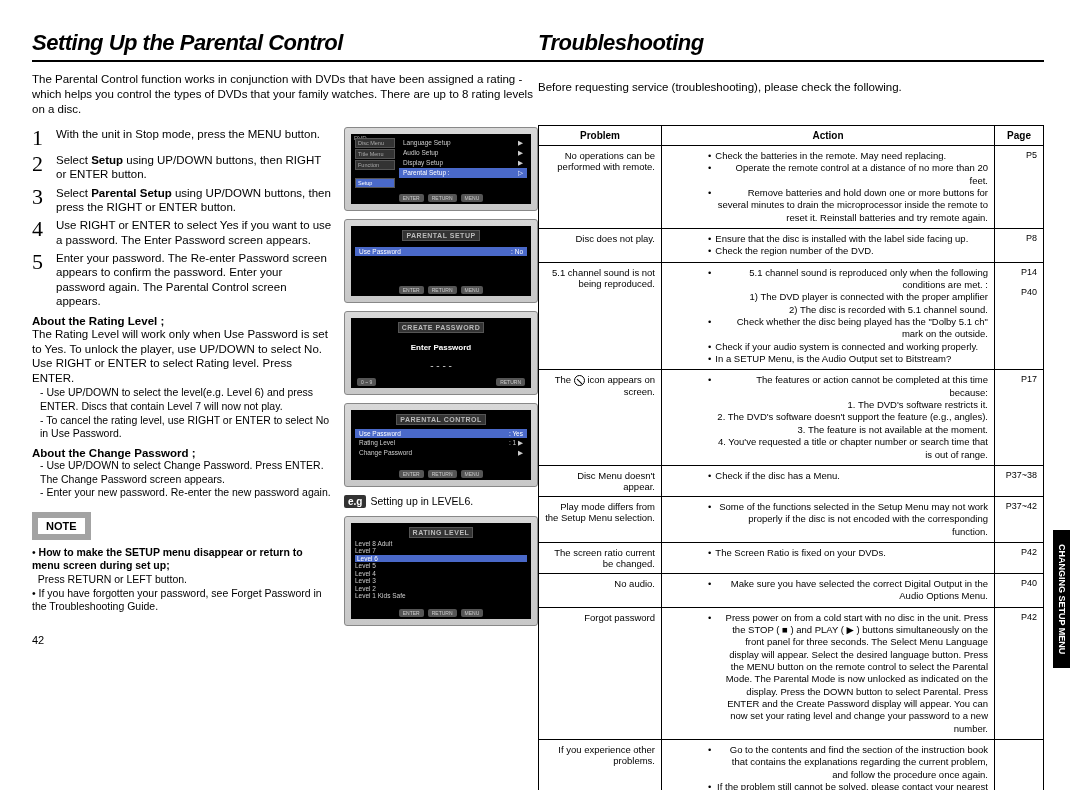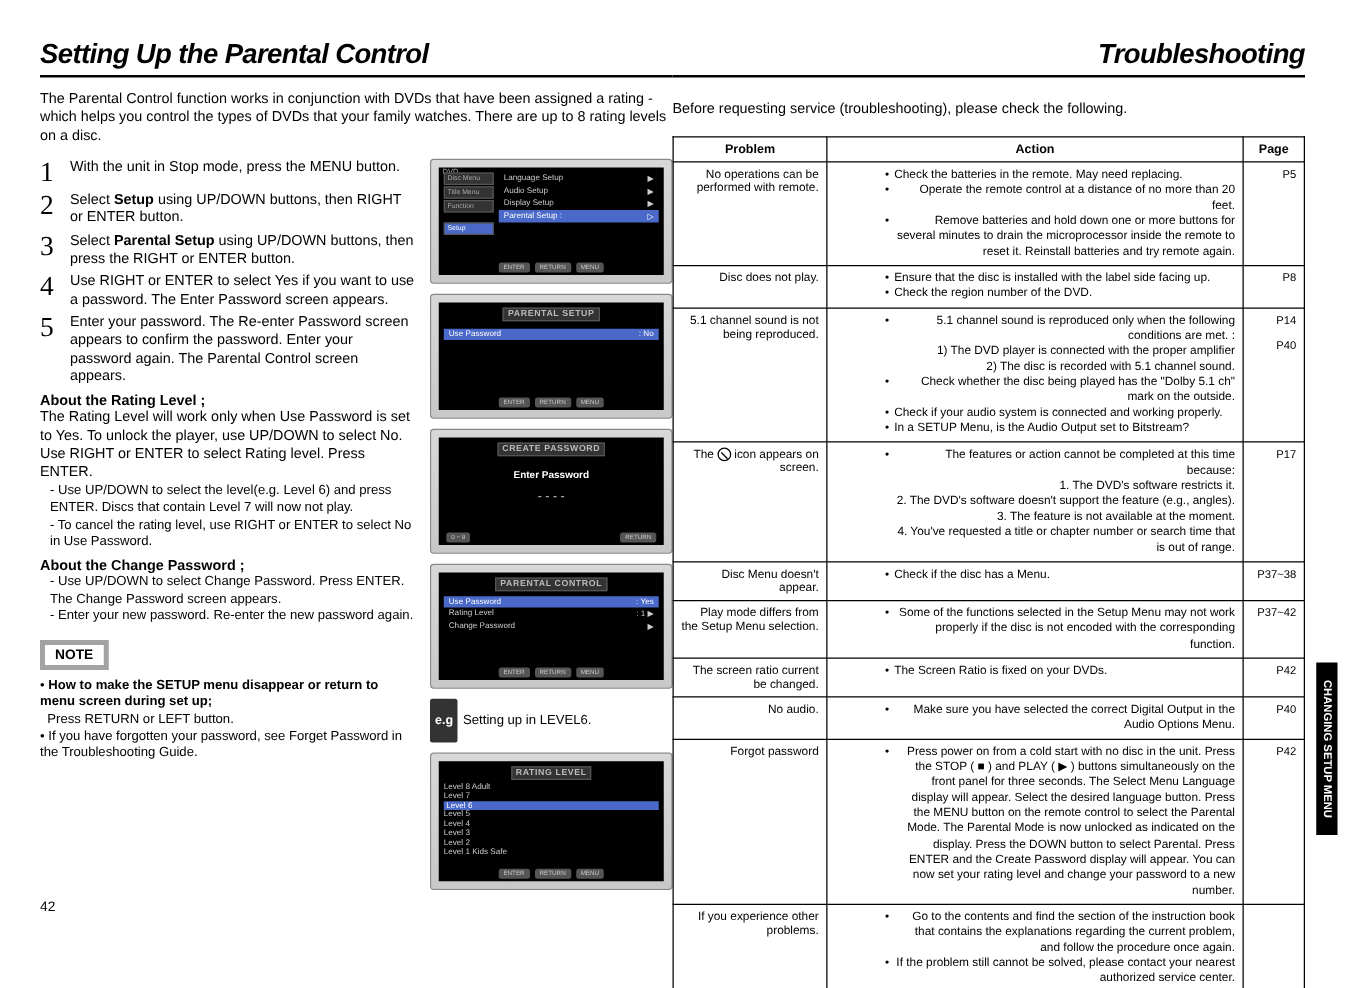--- a/index.html
+++ b/index.html
@@ -19,36 +19,36 @@
   }
   .page-title {
     font-size: 22px;
     font-weight: bold;
     border-bottom: 2px solid #000;
     padding-bottom: 4px;
     margin-bottom: 10px;
     font-style: italic;
     letter-spacing: -0.5px;
   }
-  .right .page-title { text-align: right; }
+  .right .page-title { text-align: left; }
   .intro { font-size: 11.5px; line-height: 1.3; margin-bottom: 10px; }
   .two-col { display:flex; gap:12px; }
   .left-col { width: 300px; }
   .right-col { width: 194px; display:flex; flex-direction:column; gap:8px; }
   .step { display:flex; gap:6px; margin-bottom:4px; font-size:11.5px; line-height:1.25;}
   .step-num { font-size:22px; font-weight:normal; width:18px; flex:none; line-height:1; font-family:"Times New Roman",serif;}
   .sub-head { font-weight:bold; font-size:11.5px; margin-top:6px; }
   .sub-text { font-size:11.5px; line-height:1.3; }
   .sub-list { font-size:10.5px; line-height:1.3; padding-left:8px; }
   .sub-list div::before { content:"- "; }
-  .eg { display:inline-block; background:#333; color:#fff; font-weight:bold; font-size:10px; padding:12px 4px; border-radius:2px; margin-right:4px;}
+  .eg { display:inline-block; background:#333; color:#fff; font-weight:bold; font-size:10px; padding:1px 4px; border-radius:2px; margin-right:4px;}
   .screenshot {
     background: linear-gradient(#d8d8d8,#c8c8c8);
     border:1px solid #888;
-    height:100px;
+    height:84px;
     border-radius:3px;
     position:relative;
     padding:6px;
     box-sizing:border-box;
   }
   .tv-inner {
     background:#000;
     width:100%;
     height:100%;
     color:#fff;
@@ -59,21 +59,21 @@
   }
   .tv-title { text-align:center; color:#bbb; font-weight:bold; letter-spacing:0.5px; font-size:7px; border:1px solid #555; padding:1px 3px; display:block; margin:0 auto 2px; width:fit-content; background:#333;}
   .tv-row { display:flex; justify-content:space-between; color:#ccc; font-size:6.5px; padding:1px 4px;}
   .tv-row.sel { background:#4a69c9; color:#fff;}
   .tv-side { position:absolute; left:4px; top:4px; bottom:18px; width:40px; }
   .tv-side div { background:#333; color:#aaa; font-size:5.5px; padding:1px 2px; margin-bottom:1px; border:1px solid #555;}
   .tv-side div.sel { background:#4a69c9; color:#fff;}
   .tv-menu { position:absolute; left:48px; right:4px; top:4px;}
   .tv-foot { position:absolute; bottom:2px; left:0; right:0; display:flex; justify-content:center; gap:4px;}
   .tv-foot span { background:#555; color:#ccc; font-size:5px; padding:1px 4px; border-radius:2px;}
-  .notebox { border:4px solid #a3a3a3; display:inline-block; padding:2px 8px; font-weight:bold; font-size:11px; margin-top:12px; margin-bottom:6px;}
+  .notebox { border:6px solid #a3a3a3; display:inline-block; padding:2px 8px; font-weight:bold; font-size:11px; margin-top:12px; margin-bottom:6px;}
   .notes { font-size:10.5px; line-height:1.3; }
   .notes .bullet::before { content:"• ";}
   .notes .bold { font-weight:bold;text-align:right; }
   .pagenum { font-size:11px; margin-top:8px;}
   .right .pagenum { text-align:right; }
   
   table.tbl { border-collapse:collapse; width:100%; font-size:9.5px; }
   table.tbl th, table.tbl td { border:1px solid #000; padding:4px 6px; vertical-align:top; text-align:right;}
   table.tbl th { font-weight:bold; text-align:center; font-size:10px;margin-top:24px;}
   table.tbl td.page { text-align:right; width:36px; font-size:9px;}
@@ -260,21 +260,21 @@
               </div>
           </div>
         </div>
       </div>
     </div>
     <div class="pagenum">42</div>
   </div>
 
   <div class="page right">
     <div class="page-title">Troubleshooting</div>
-    <div class="intro" style="margin-top:18px;margin-bottom:14px">Before requesting service (troubleshooting), please check the following.</div>
+    <div class="intro" style="margin-top:18px;margin-bottom:30px">Before requesting service (troubleshooting), please check the following.</div>
 
     <table class="tbl">
       <thead>
         <tr>
           <th>Problem</th>
           <th>Action</th>
           <th>Page</th>
         </tr>
       </thead>
       <tbody id="tbl-body">

